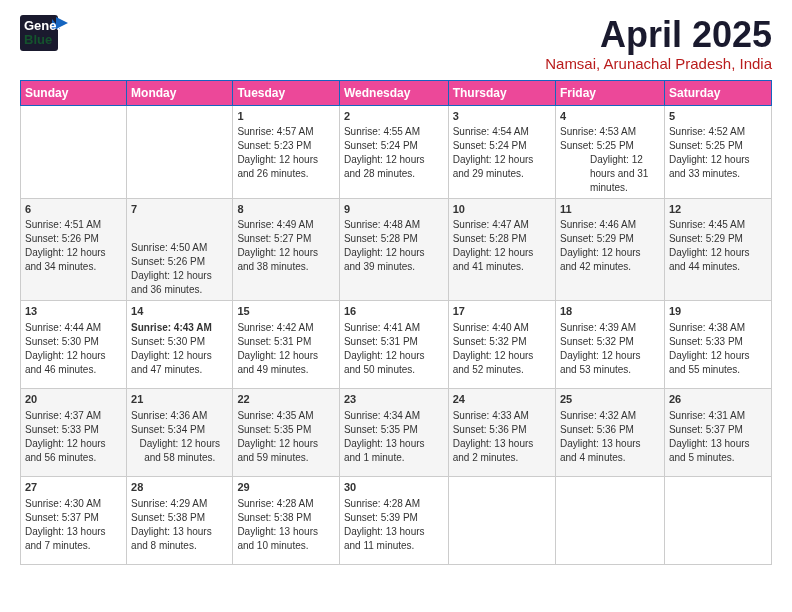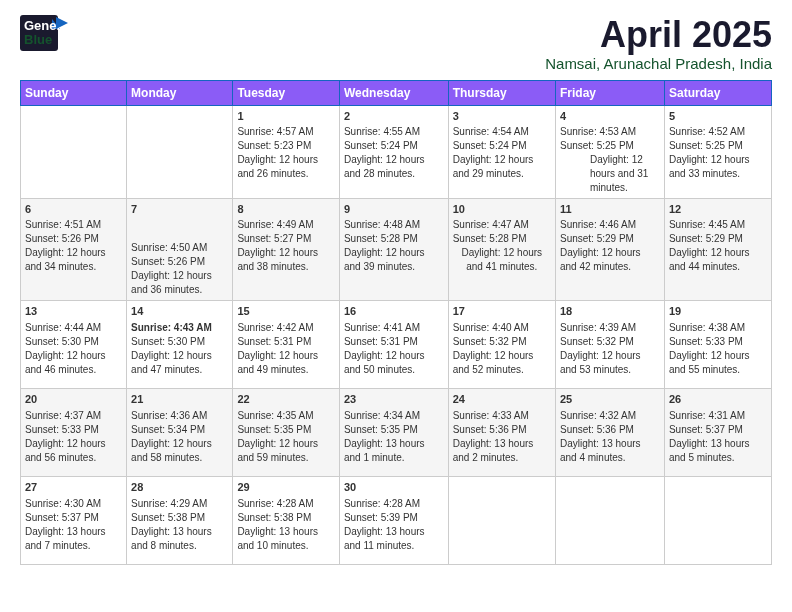--- a/index.html
+++ b/index.html
@@ -30,29 +30,29 @@
       text-align: right;
     }
     .month-title {
       font-size: 36px;
       font-weight: bold;
       color: #1a1a2e;
       line-height: 1.1;
     }
     .location-title {
       font-size: 15px;
-      color: #14532d;
+      color: #b91c1c;
     }
     table {
       width: 100%;
       border-collapse: collapse;
       font-size: 10.5px;
     }
     thead th {
-      background: #8b5cf6;
+      background: #ec4899;
       color: #fff;
       padding: 5px 4px;
       text-align: left;
       font-size: 12px;
       font-weight: bold;
       border: 1px solid #1565c0;
     }
     tbody td {
       border: 1px solid #ccc;
       vertical-align: top;
@@ -175,21 +175,21 @@
           <td>
             <span class="day-num">9</span>
             <span style="display: block;">Sunrise: 4:48 AM</span>
             <span style="display: block;">Sunset: 5:28 PM</span>
             <span style="display: block;">Daylight: 12 hours and 39 minutes.</span>
           </td>
           <td>
             <span class="day-num">10</span>
             <span style="display: block;">Sunrise: 4:47 AM</span>
             <span style="display: block;">Sunset: 5:28 PM</span>
-            <span style="display: block; text-align: center;">Daylight: 12 hours and 41 minutes.</span>
+            <span style="display: block;">Daylight: 12 hours and 41 minutes.</span>
           </td>
           <td>
             <span class="day-num">11</span>
             <span style="display: block;">Sunrise: 4:46 AM</span>
             <span style="display: block;">Sunset: 5:29 PM</span>
             <span style="display: block;">Daylight: 12 hours and 42 minutes.</span>
           </td>
           <td>
             <span class="day-num">12</span>
             <span style="display: block;">Sunrise: 4:45 AM</span>
@@ -245,21 +245,21 @@
           <td>
             <span class="day-num">20</span>
             <span style="display: block;">Sunrise: 4:37 AM</span>
             <span style="display: block;">Sunset: 5:33 PM</span>
             <span style="display: block;">Daylight: 12 hours and 56 minutes.</span>
           </td>
           <td>
             <span class="day-num">21</span>
             <span style="display: block;">Sunrise: 4:36 AM</span>
             <span style="display: block;">Sunset: 5:34 PM</span>
-            <span style="display: block;">Daylight: 12 hours and 58 minutes.</span>
+            <span style="display: block; text-align: center;">Daylight: 12 hours and 58 minutes.</span>
           </td>
           <td>
             <span class="day-num">22</span>
             <span style="display: block;">Sunrise: 4:35 AM</span>
             <span style="display: block;">Sunset: 5:35 PM</span>
             <span style="display: block;">Daylight: 12 hours and 59 minutes.</span>
           </td>
           <td>
             <span class="day-num">23</span>
             <span style="display: block;">Sunrise: 4:34 AM</span>

